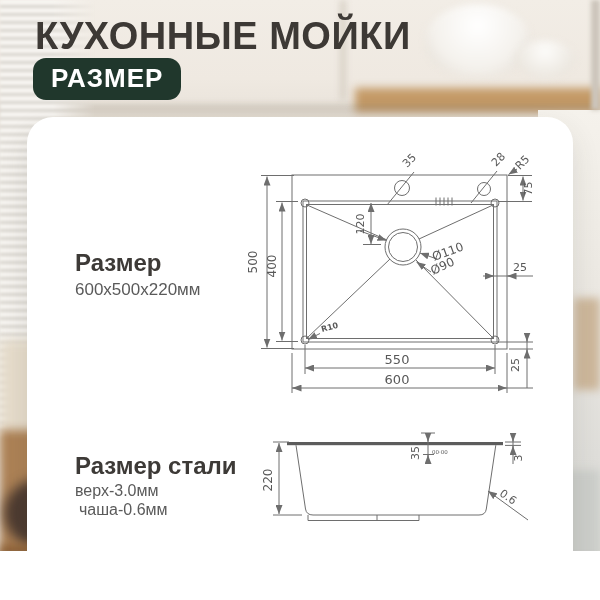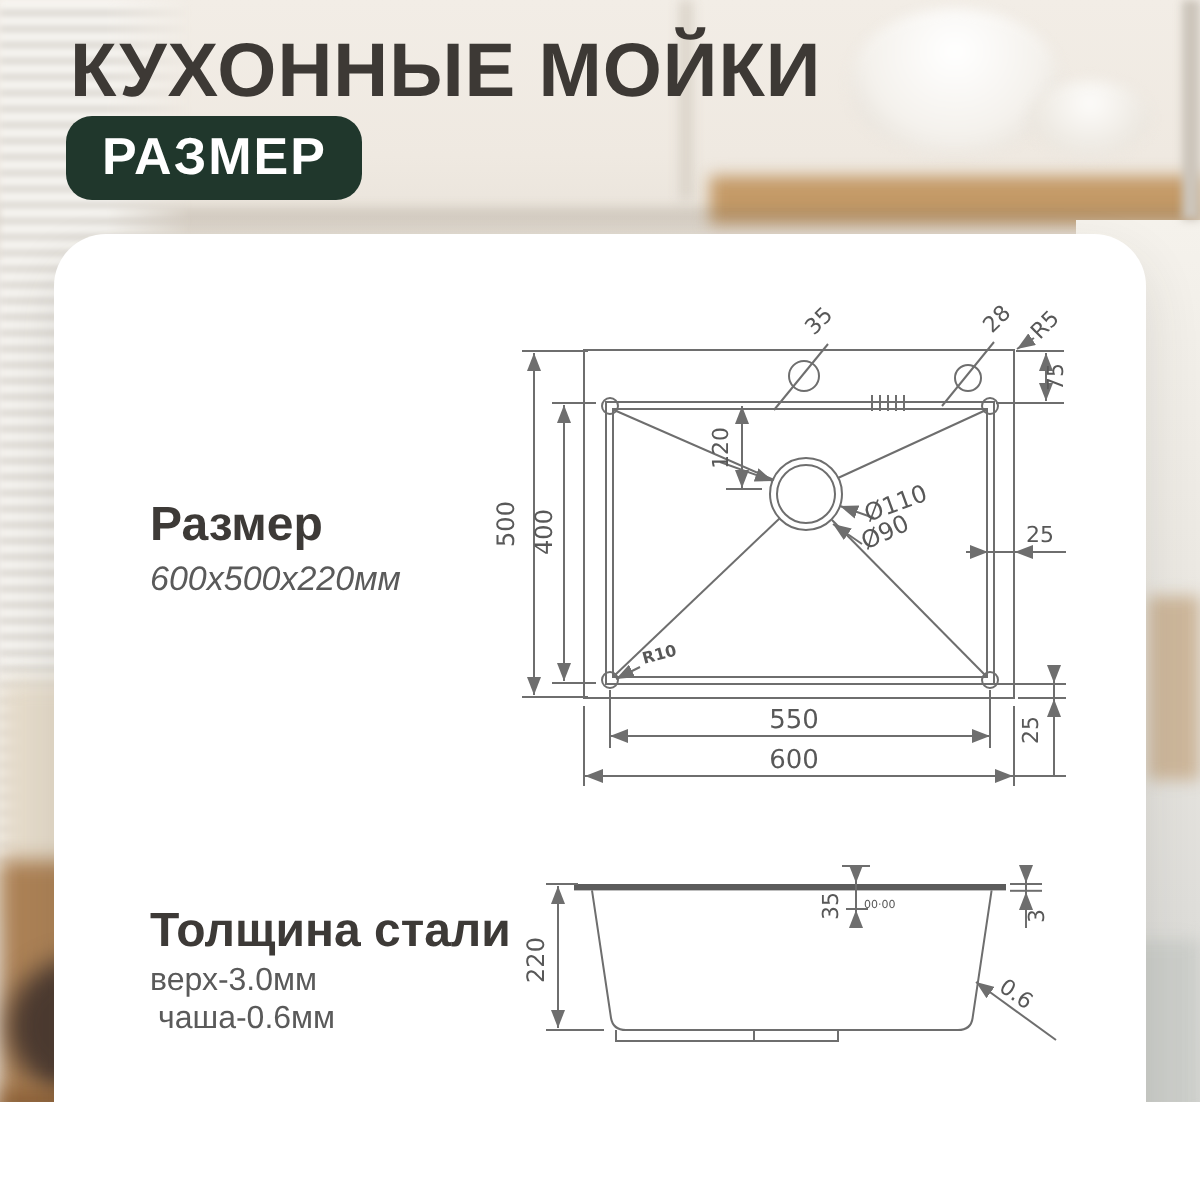--- a/index.html
+++ b/index.html
@@ -44,21 +44,21 @@
     background:#20372c;color:#ffffff;border-radius:13px;
     padding:5px 18px 6px 18px;font-size:26px;font-weight:bold;letter-spacing:1px;}
 
   
   .card{position:absolute;left:27px;top:117px;width:546px;height:466px;
     background:#ffffff;border-radius:26px;
     box-shadow:0 12px 28px rgba(60,55,50,.12);}
   .sec-heading{position:absolute;font-size:24px;font-weight:bold;color:#3d3a37;}
   .sec-text{position:absolute;font-size:17px;color:#5a5a5a;}
   .h-size{left:75px;top:249px;}
-  .t-size{left:75px;top:280px;font-size:17px;font-style:italic;}
+  .t-size{left:75px;top:280px;font-size:17px;}
   .h-thick{left:75px;top:452px;}
   .t-thick1{left:75px;top:482px;font-size:16px;text-align:right;}
   .t-thick2{left:79px;top:501px;font-size:16px;}
 
   
   svg{position:absolute;overflow:visible;}
   .svg-top{left:240px;top:135px;}
   .svg-side{left:250px;top:420px;}
   svg line,svg rect.o,svg circle.o,svg path.o{stroke:#6e6e6e;stroke-width:1;fill:none;}
   svg text{fill:#585858;font-family:"DejaVu Sans",sans-serif;}
@@ -90,21 +90,21 @@
   <div class="bg bg-bottom"></div>
   <div class="bg bg-edge"></div>
 
   <div class="title">КУХОННЫЕ МОЙКИ</div>
   <div class="badge">РАЗМЕР</div>
 
   <div class="card"></div>
 
   <div class="sec-heading h-size">Размер</div>
   <div class="sec-text t-size">600x500x220мм</div>
-  <div class="sec-heading h-thick">Толщина стали</div>
+  <div class="sec-heading h-thick">Размер стали</div>
   <div class="sec-text t-thick1">верх-3.0мм</div>
   <div class="sec-text t-thick2">чаша-0.6мм</div>
 
   <svg class="svg-top" width="310" height="270" viewBox="0 0 310 270">
     <defs>
       <marker id="arrE" markerWidth="9" markerHeight="7" refX="9" refY="3.5" orient="auto">
         <path d="M0,0 L9,3.5 L0,7 Z" fill="#6e6e6e"></path>
       </marker>
       <marker id="arrS" markerWidth="9" markerHeight="7" refX="0" refY="3.5" orient="auto">
         <path d="M9,0 L0,3.5 L9,7 Z" fill="#6e6e6e"></path>

